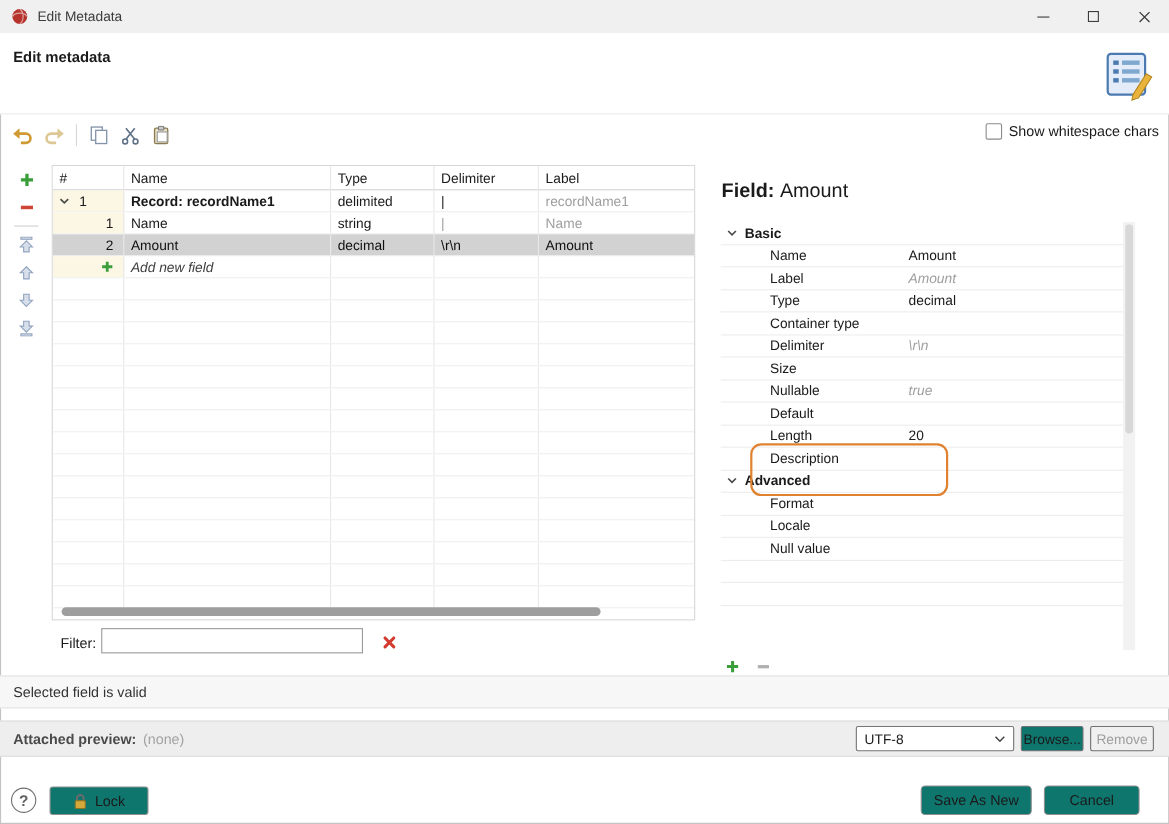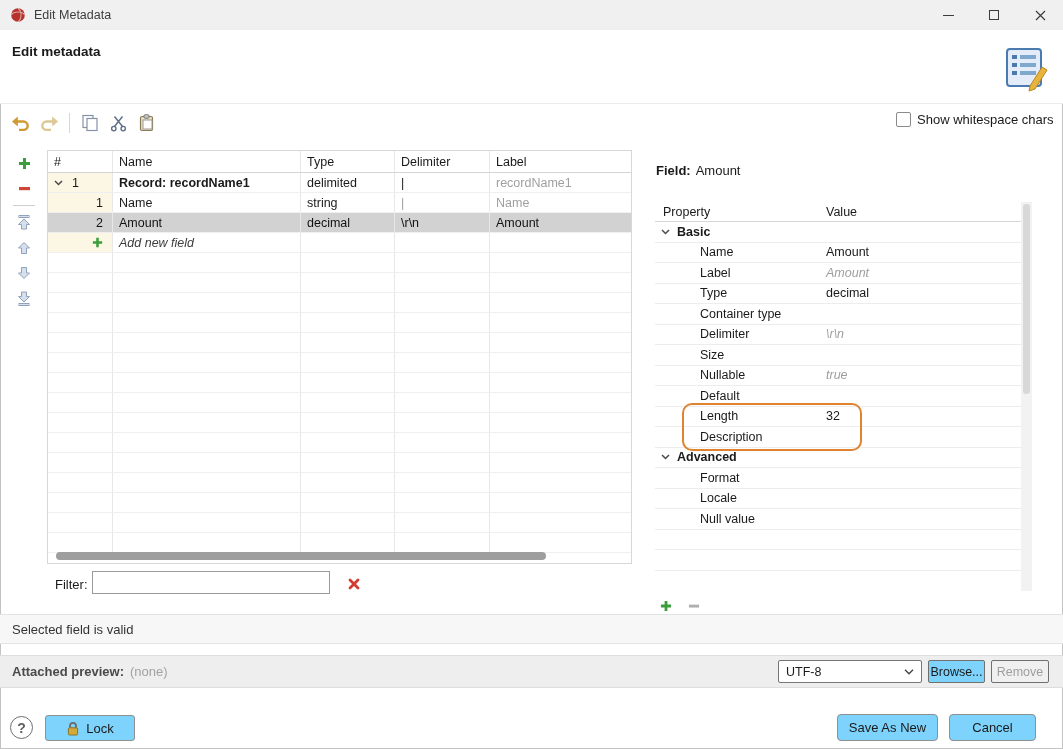--- a/index.html
+++ b/index.html
@@ -52,21 +52,21 @@
   .selected .gcell{background:var(--selection);color:#111;}
   .addrow .gcell{font-style:italic;color:#3d3d3d;}
   .hscroll{position:absolute;left:8px;bottom:3px;width:490px;height:8px;background:#9e9e9e;border-radius:4px;}
 
   
   .filter-label{position:absolute;left:55px;top:577px;font-size:13px;}
   .filter-input{position:absolute;left:92px;top:571px;width:238px;height:23px;border:1px solid #9a9a9a;background:#fff;padding:0 6px;font-size:12.5px;}
   .filter-clear{position:absolute;left:346px;top:576px;width:16px;height:16px;display:flex;align-items:center;justify-content:center;}
 
   
-  .field-caption{position:absolute;left:656px;top:163px;font-size:13px;}
+  .field-caption{position:absolute;left:656px;top:163px;font-size:18px;}
   .field-caption .fl{font-weight:bold;margin-right:5px;}
   .prop-table{position:absolute;left:655px;top:202px;width:377px;height:389px;}
   .prop-body{position:absolute;top:0;left:0;right:11px;bottom:0;overflow:hidden;}
   .prow{display:flex;height:20.5px;border-bottom:1px solid #ededed;align-items:center;font-size:12.5px;}
   .phead{height:20px;border-bottom-color:#d8d8d8;}
   .pname{width:163px;padding-left:45px;display:flex;align-items:center;overflow:hidden;white-space:nowrap;}
   .pname.h{padding-left:8px;}
   .pval{flex:1;padding-left:8px;display:flex;align-items:center;overflow:hidden;white-space:nowrap;}
   .pval.auto{font-style:italic;color:#9e9e9e;}
   .pgroup{font-weight:bold;}
@@ -76,21 +76,21 @@
   .annotation{position:absolute;left:682px;top:403px;width:180px;height:48px;border:2.5px solid var(--highlight);border-radius:10px;z-index:5;pointer-events:none;}
   .prop-actions{position:absolute;left:657px;top:598px;display:flex;gap:10px;align-items:center;}
   .pabtn{width:18px;height:16px;display:flex;align-items:center;justify-content:center;}
 
   
   .statusbar{position:absolute;left:0;top:614px;width:100%;height:30px;background:#f7f7f7;border-top:1px solid #e3e3e3;border-bottom:1px solid #e3e3e3;display:flex;align-items:center;padding-left:12px;color:#333;}
   .previewbar{position:absolute;left:0;top:655px;width:100%;height:33px;background:#eee;border-top:1px solid #ddd;border-bottom:1px solid #ddd;display:flex;align-items:center;padding-left:12px;gap:6px;}
   .previewbar .pl{font-weight:bold;color:#4a4a4a;}
   .previewbar .pv{color:#a3a3a3;}
   .enc-select{position:absolute;left:778px;top:660px;width:144px;height:23px;background:#fff;border:1px solid #767676;border-radius:2px;display:flex;align-items:center;justify-content:space-between;padding:0 7px;font-size:12.5px;}
-  .btn{display:inline-flex;align-items:center;justify-content:center;background:#7dd3fc;border:1px solid #8f8f8f;border-radius:4px;font-size:13px;color:#1a1a1a;gap:6px;}
+  .btn{display:inline-flex;align-items:center;justify-content:center;background:#0f766e;border:1px solid #8f8f8f;border-radius:4px;font-size:13px;color:#1a1a1a;gap:6px;}
   .btn.small{position:absolute;top:660px;height:23px;border-radius:2px;font-size:12.5px;border-color:#707070;}
   .browse-btn{left:928px;width:57px;}
   .remove-btn{left:991px;width:58px;color:#9e9e9e;border-color:#cfcfcf;background:#f0f0f0;}
   .help{position:absolute;left:10px;top:716px;width:23px;height:23px;border:1.6px solid #6f6f6f;border-radius:50%;display:flex;align-items:center;justify-content:center;font-weight:bold;color:#5f5f5f;font-size:14px;}
   .lock-btn{position:absolute;left:45px;top:715px;width:90px;height:26px;border-radius:3px;border-color:#909090;}
   .save-btn{position:absolute;left:731px;top:714px;width:96px;height:27px;border:1.6px solid var(--save-border);background:#fff;margin-top:48px;}
   .savenew-btn{position:absolute;left:837px;top:714px;width:101px;height:27px;}
   .cancel-btn{position:absolute;left:949px;top:714px;width:87px;height:27px;}
 </style>
 </head>
@@ -380,24 +380,20 @@
       <path d="M2 2 L10 10 M10 2 L2 10" style="stroke:#d23b2e;stroke-width:2.8;stroke-linecap:round"></path>
     </svg>
 </div>
 
 <div class="field-caption">
   <span class="fl">Field:</span><span>Amount</span>
 </div>
 
 <div class="prop-table">
   <div class="prop-body">
-    <div class="prow phead">
-      <div class="pname h">Property</div>
-      <div class="pval">Value</div>
-    </div>
 
     <div class="prow pgroup">
       <span class="chev">
           <svg width="9" height="6" viewBox="0 0 9 6">
             <polyline points="1,1 4.5,4.5 8,1" style="fill:none;stroke:#4a4a4a;stroke-width:1.5"></polyline>
           </svg>
         </span>
       <span>Basic</span>
     </div>
 
@@ -428,21 +424,21 @@
     <div class="prow">
       <div class="pname">Nullable</div>
       <div class="pval auto">true</div>
     </div>
     <div class="prow">
       <div class="pname">Default</div>
       <div class="pval"></div>
     </div>
     <div class="prow">
       <div class="pname">Length</div>
-      <div class="pval">32</div>
+      <div class="pval">20</div>
     </div>
     <div class="prow">
       <div class="pname">Description</div>
       <div class="pval"></div>
     </div>
 
     <div class="prow pgroup">
       <span class="chev">
           <svg width="9" height="6" viewBox="0 0 9 6">
             <polyline points="1,1 4.5,4.5 8,1" style="fill:none;stroke:#4a4a4a;stroke-width:1.5"></polyline>

